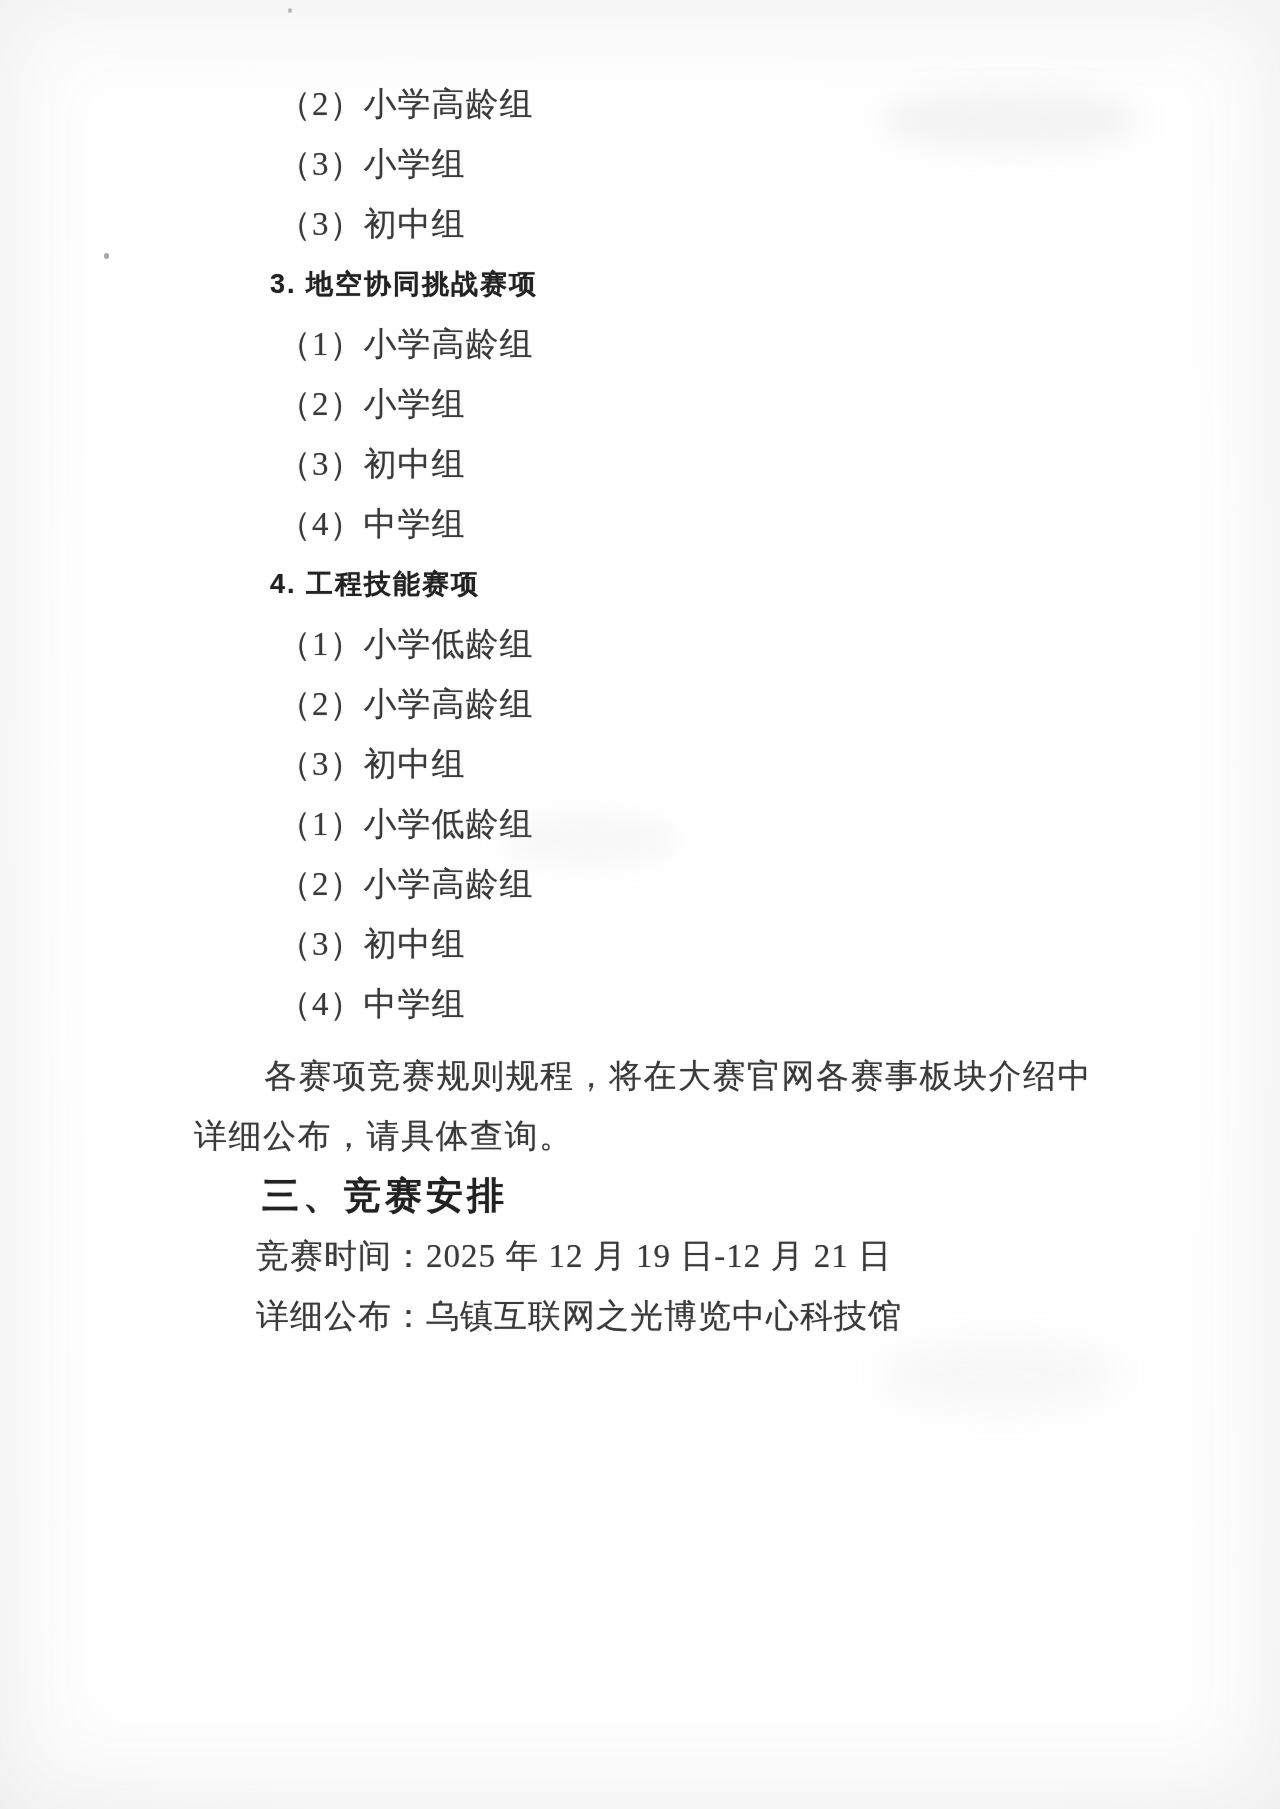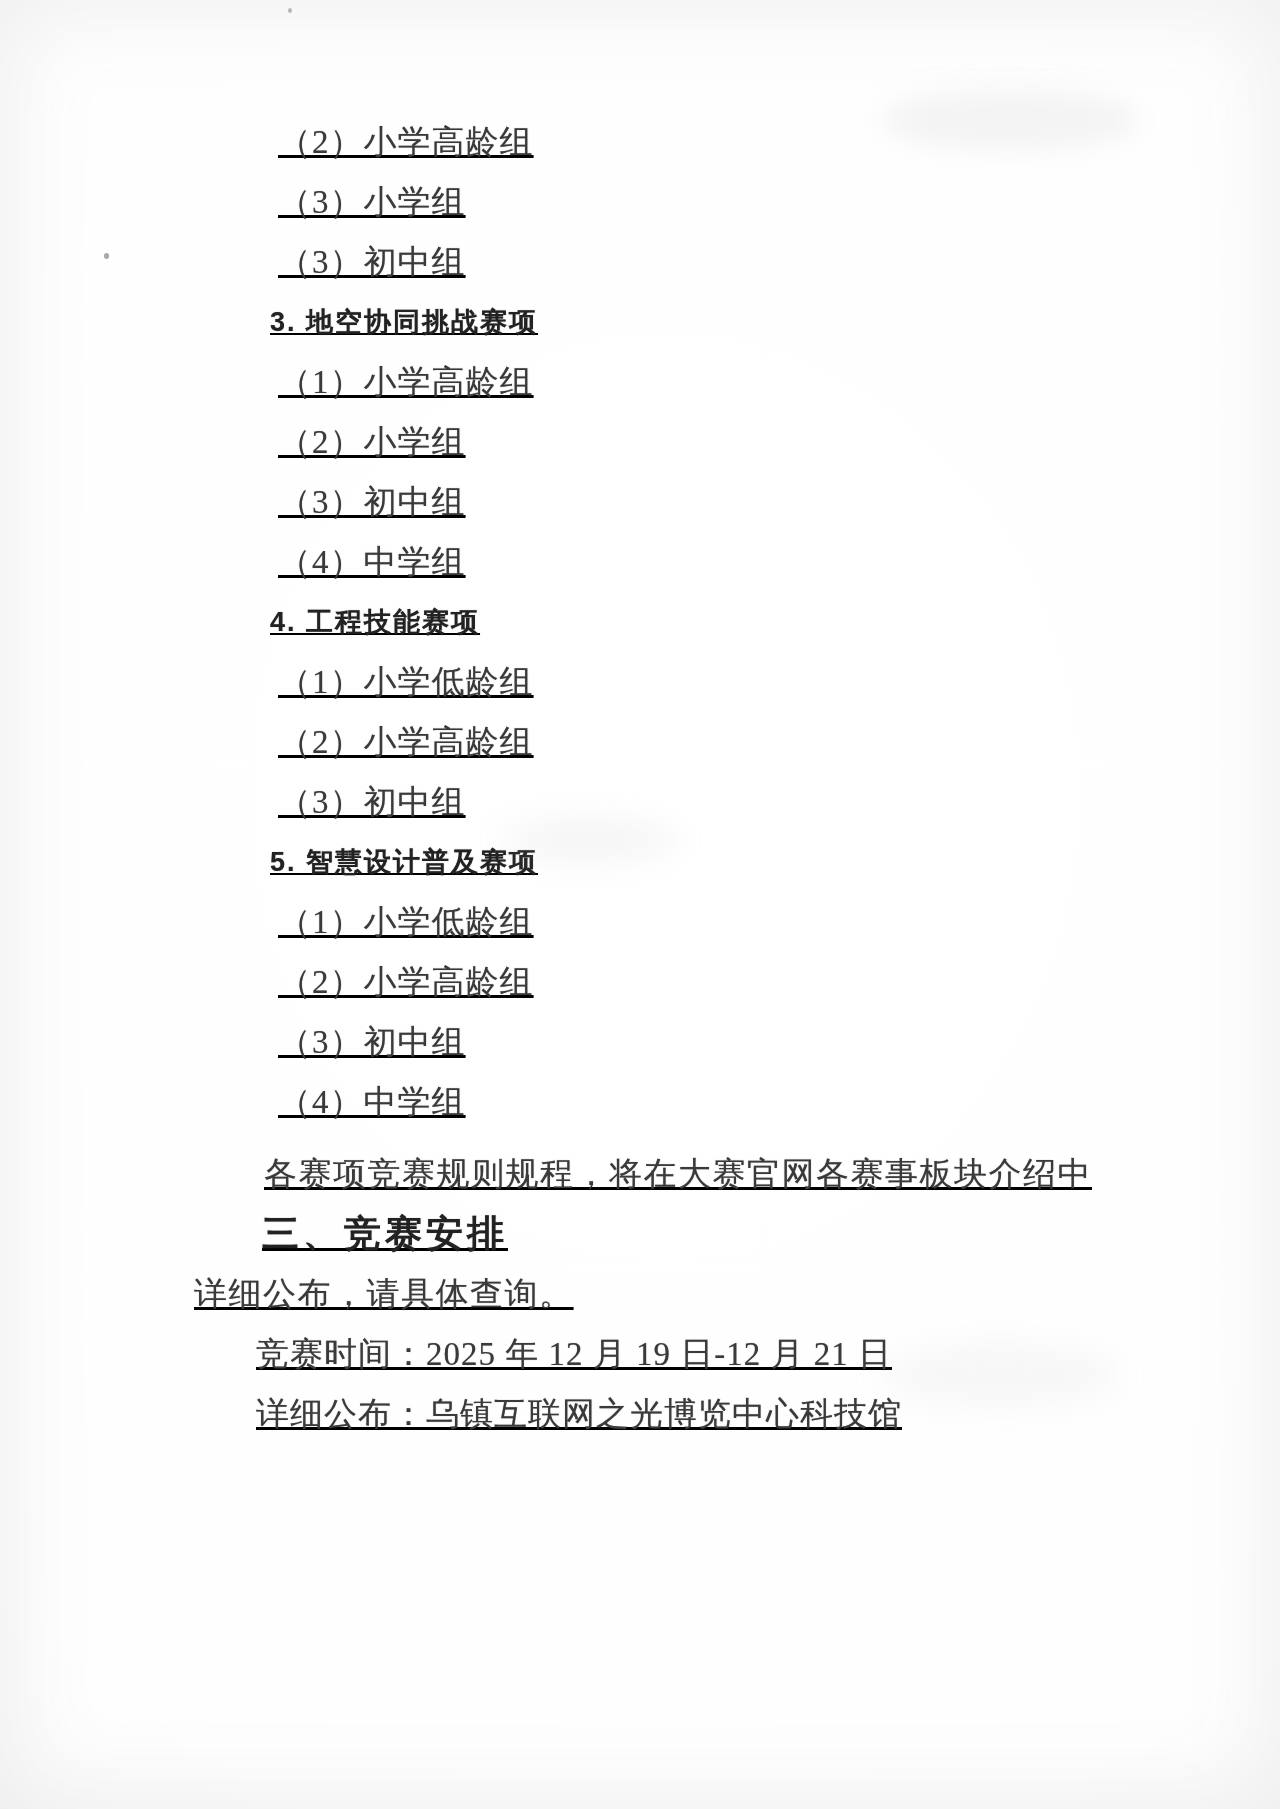--- a/index.html
+++ b/index.html
@@ -15,22 +15,21 @@
     position: relative;
     width: 1280px;
     height: 1809px;
     background:
       radial-gradient(145% 115% at 52% 44%, #ffffff 0%, #fefefe 52%, #f6f6f6 78%, #ececec 94%, #e3e3e3 100%);
     box-shadow: inset 0 0 90px 8px rgba(110,110,110,0.10);
     font-family: "Liberation Serif", "DejaVu Serif", serif;
   }
   .doc-body {
     position: relative;
-    padding-top: 112px;
-    text-decoration: underline;
+    padding-top: 74px;
   }
   .line {
     height: 60px;
     line-height: 60px;
     font-size: 33px;
     letter-spacing: 1px;
     color: #3a3a3a;
     white-space: pre;
     text-shadow: 0 0 1px rgba(70,70,70,0.55);
   }
@@ -123,28 +122,27 @@
       <div class="line sub">（3）初中组</div>
       <div class="line num-heading">3. 地空协同挑战赛项</div>
       <div class="line sub">（1）小学高龄组</div>
       <div class="line sub">（2）小学组</div>
       <div class="line sub">（3）初中组</div>
       <div class="line sub">（4）中学组</div>
       <div class="line num-heading">4. 工程技能赛项</div>
       <div class="line sub">（1）小学低龄组</div>
       <div class="line sub">（2）小学高龄组</div>
       <div class="line sub">（3）初中组</div>
-      <div class="line num-heading">5. 智慧设计普及赛项</div>
       <div class="line sub">（1）小学低龄组</div>
       <div class="line sub">（2）小学高龄组</div>
       <div class="line sub">（3）初中组</div>
       <div class="line sub">（4）中学组</div>
       <div class="line para-first">各赛项竞赛规则规程，将在大赛官网各赛事板块介绍中</div>
+      <div class="line para">详细公布，请具体查询。</div>
       <div class="line section-heading">三、竞赛安排</div>
-      <div class="line para">详细公布，请具体查询。</div>
       <div class="line label-line">竞赛时间：2025 年 12 月 19 日-12 月 21 日</div>
       <div class="line label-line">详细公布：乌镇互联网之光博览中心科技馆</div>
     </div>
   <div class="speck-a"></div>
   <div class="speck-b"></div>
   <div class="smudge-a"></div>
   <div class="smudge-b"></div>
   <div class="smudge-c"></div>
 </div>
 

